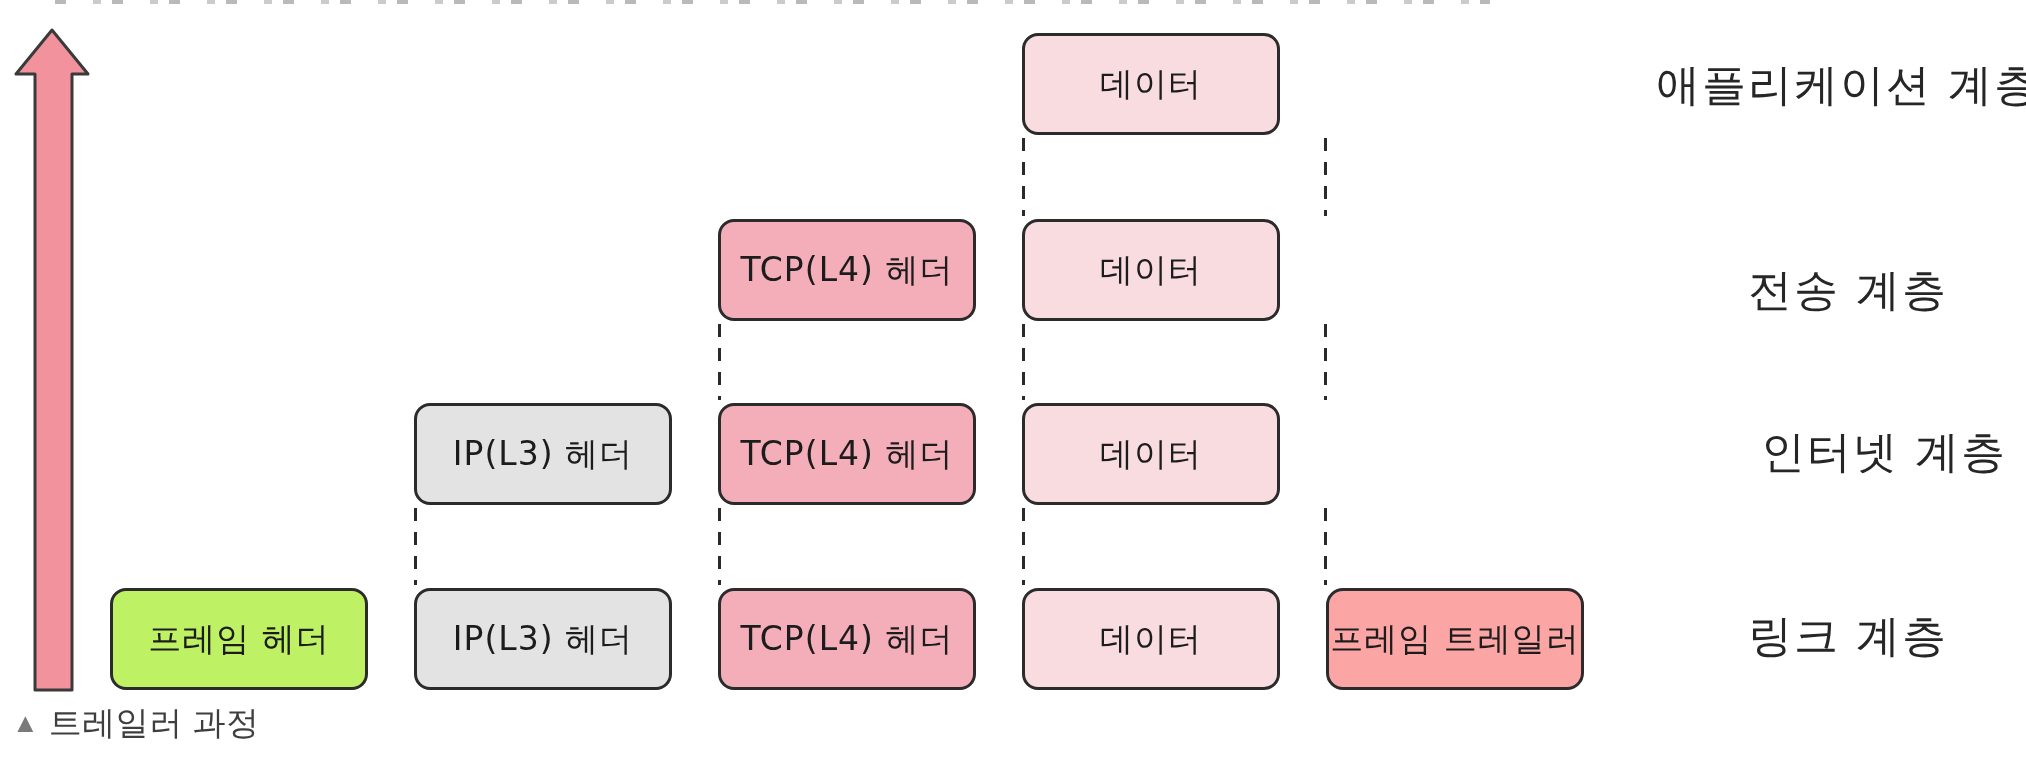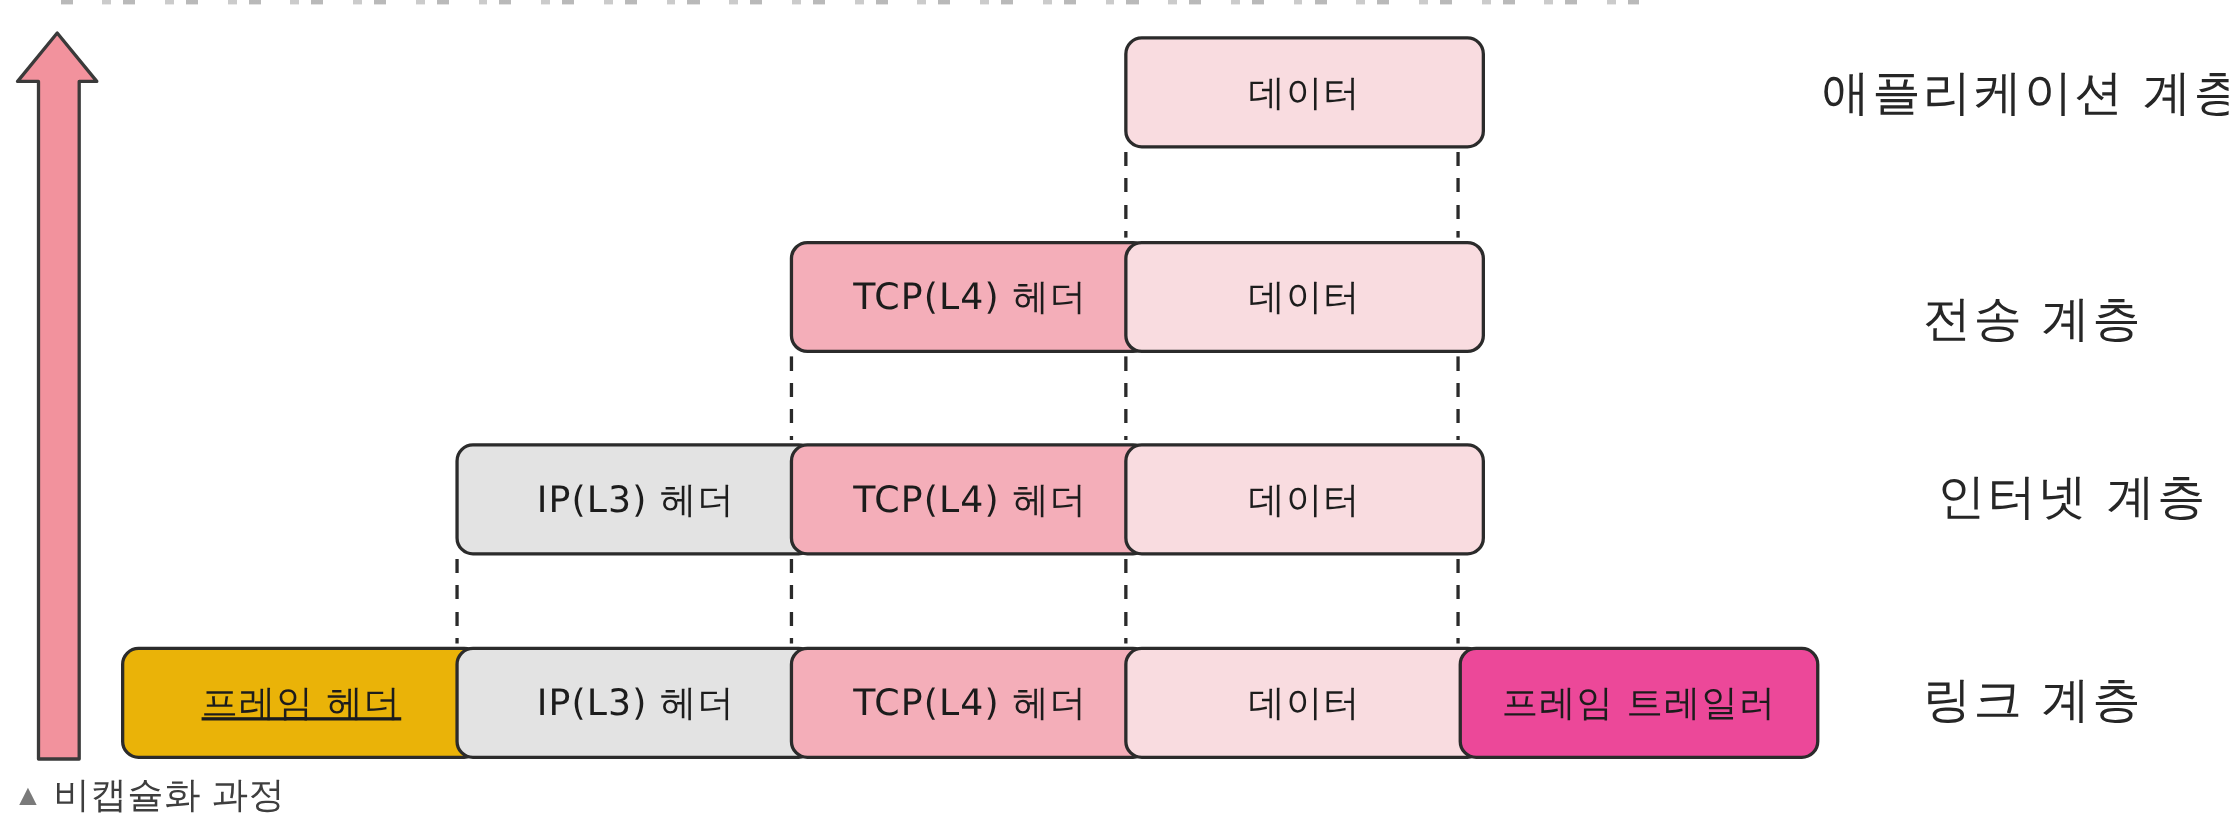--- a/index.html
+++ b/index.html
@@ -15,21 +15,21 @@
     position: absolute;
     top: 0; left: 55px;
     width: 1435px; height: 4px;
     background: repeating-linear-gradient(90deg,
       #adadad 0 11px, transparent 11px 38px,
       #c2c2c2 38px 46px, transparent 46px 57px);
     opacity: 0.85;
   }
   .pdu-box {
     position: absolute;
-    width: 328px;
+    width: 258px;
     height: 102px;
     box-sizing: border-box;
     border: 3px solid #2b2b2b;
     border-radius: 16px;
     display: flex;
     align-items: center;
     justify-content: center;
     font-size: 33px;
     font-weight: 500;
     color: #1c1c1c;
@@ -77,25 +77,25 @@
     </svg>
   </div>
 
   <div id="boxes-root">
       <div class="pdu-box" style="left: 1022px; top: 33px; background: rgb(249, 220, 224); border-color: rgb(43, 43, 43);">데이터</div>
       <div class="pdu-box" style="left: 718px; top: 219px; background: rgb(244, 174, 185); border-color: rgb(43, 43, 43);">TCP(L4) 헤더</div>
       <div class="pdu-box" style="left: 1022px; top: 219px; background: rgb(249, 220, 224); border-color: rgb(43, 43, 43);">데이터</div>
       <div class="pdu-box" style="left: 414px; top: 403px; background: rgb(227, 227, 227); border-color: rgb(43, 43, 43);">IP(L3) 헤더</div>
       <div class="pdu-box" style="left: 718px; top: 403px; background: rgb(244, 174, 185); border-color: rgb(43, 43, 43);">TCP(L4) 헤더</div>
       <div class="pdu-box" style="left: 1022px; top: 403px; background: rgb(249, 220, 224); border-color: rgb(43, 43, 43);">데이터</div>
-      <div class="pdu-box" style="left: 110px; top: 588px; background: #eab308; border-color: rgb(43, 43, 43); text-decoration: underline;">프레임 헤더</div>
+      <div class="pdu-box" style="left: 110px; top: 588px; background: #bef264; border-color: rgb(43, 43, 43);">프레임 헤더</div>
       <div class="pdu-box" style="left: 414px; top: 588px; background: rgb(227, 227, 227); border-color: rgb(43, 43, 43);">IP(L3) 헤더</div>
       <div class="pdu-box" style="left: 718px; top: 588px; background: rgb(244, 174, 185); border-color: rgb(43, 43, 43);">TCP(L4) 헤더</div>
       <div class="pdu-box" style="left: 1022px; top: 588px; background: rgb(249, 220, 224); border-color: rgb(43, 43, 43);">데이터</div>
-      <div class="pdu-box" style="left: 1326px; top: 588px; background: #ec4899; border-color: rgb(43, 43, 43);">프레임 트레일러</div>
+      <div class="pdu-box" style="left: 1326px; top: 588px; background: #fca5a5; border-color: rgb(43, 43, 43); border-radius: 17px;">프레임 트레일러</div>
     </div>
   <div id="dashes-root">
       <div class="dash-line" style="left: 1022px; top: 138px; height: 78px;"></div>
       <div class="dash-line" style="left: 1324px; top: 138px; height: 78px;"></div>
       <div class="dash-line" style="left: 718px; top: 324px; height: 76px;"></div>
       <div class="dash-line" style="left: 1022px; top: 324px; height: 76px;"></div>
       <div class="dash-line" style="left: 1324px; top: 324px; height: 76px;"></div>
       <div class="dash-line" style="left: 414px; top: 508px; height: 77px;"></div>
       <div class="dash-line" style="left: 718px; top: 508px; height: 77px;"></div>
       <div class="dash-line" style="left: 1022px; top: 508px; height: 77px;"></div>
@@ -103,16 +103,16 @@
     </div>
   <div id="labels-root">
       <div class="layer-label" style="left: 1848px; top: 85px;">애플리케이션 계층</div>
       <div class="layer-label" style="left: 1848px; top: 290px;">전송 계층</div>
       <div class="layer-label" style="left: 1848px; top: 452px; margin-left: 36px;">인터넷 계층</div>
       <div class="layer-label" style="left: 1848px; top: 636px;">링크 계층</div>
     </div>
 
   <div class="caption">
     <span class="tri">▲</span>
-    <span class="fig-title">비캡슐화 과정</span>
+    <span class="fig-title">트레일러 과정</span>
   </div>
 
 </div>
 
 </body></html>

